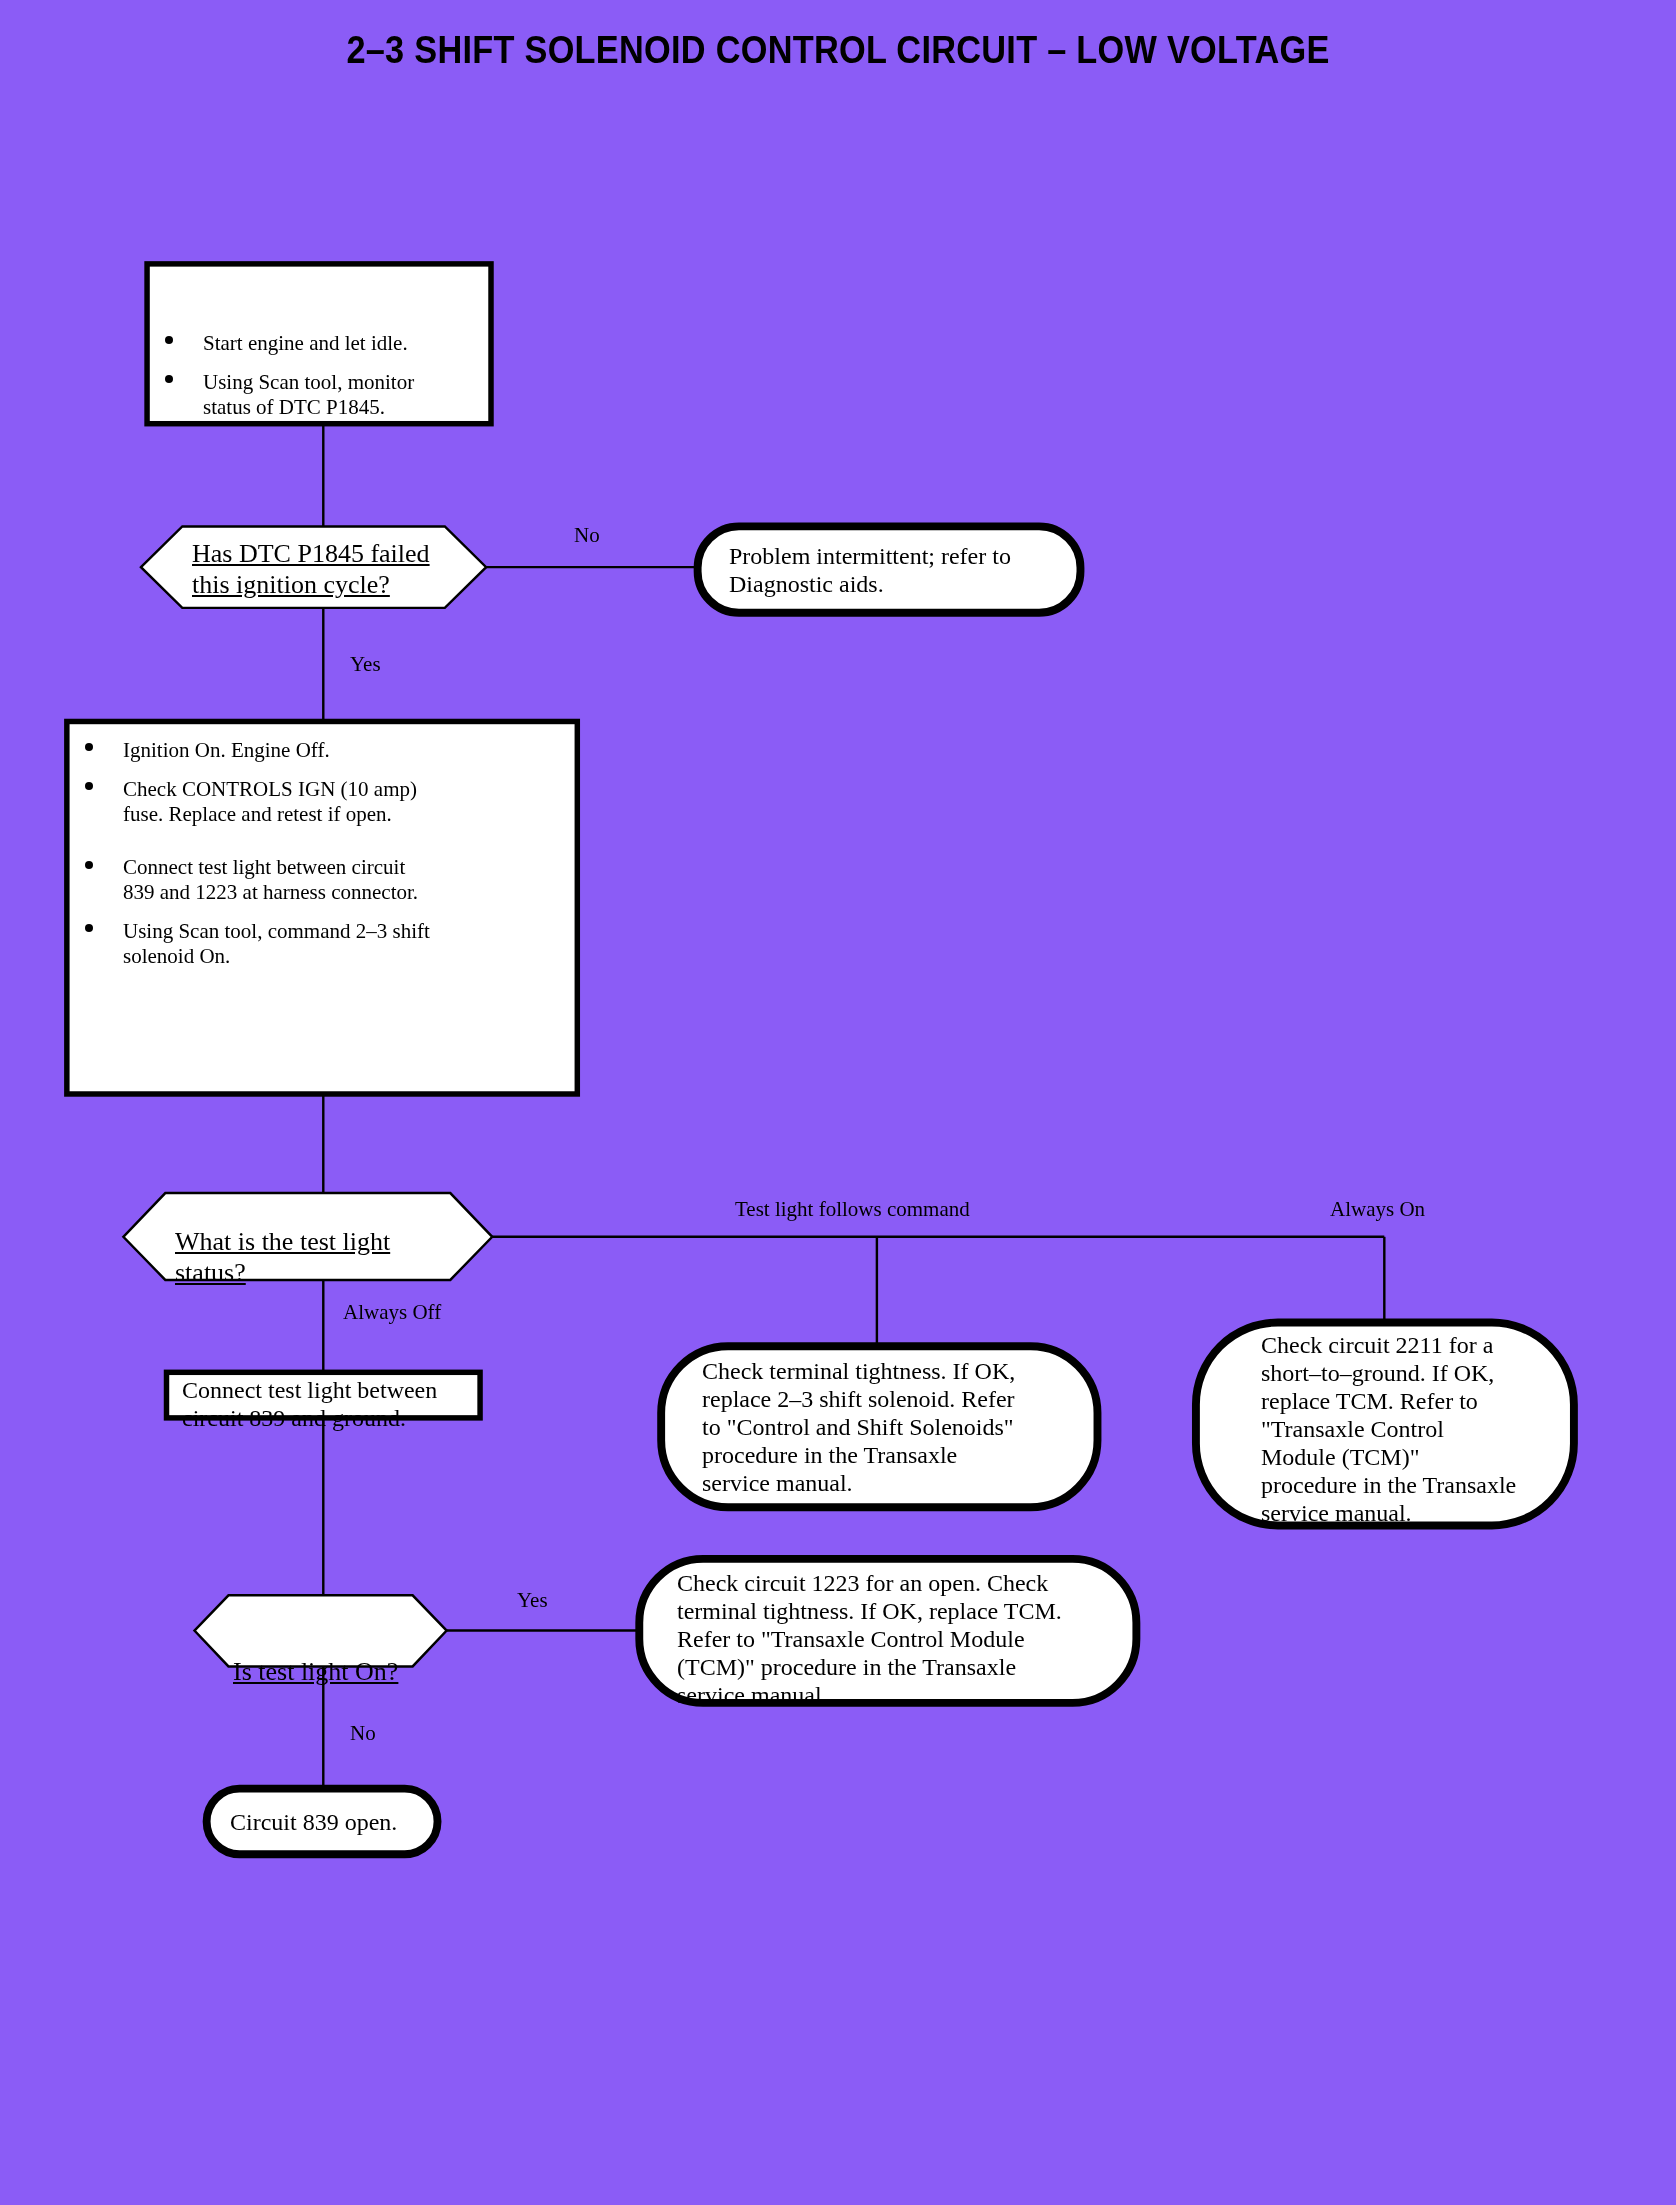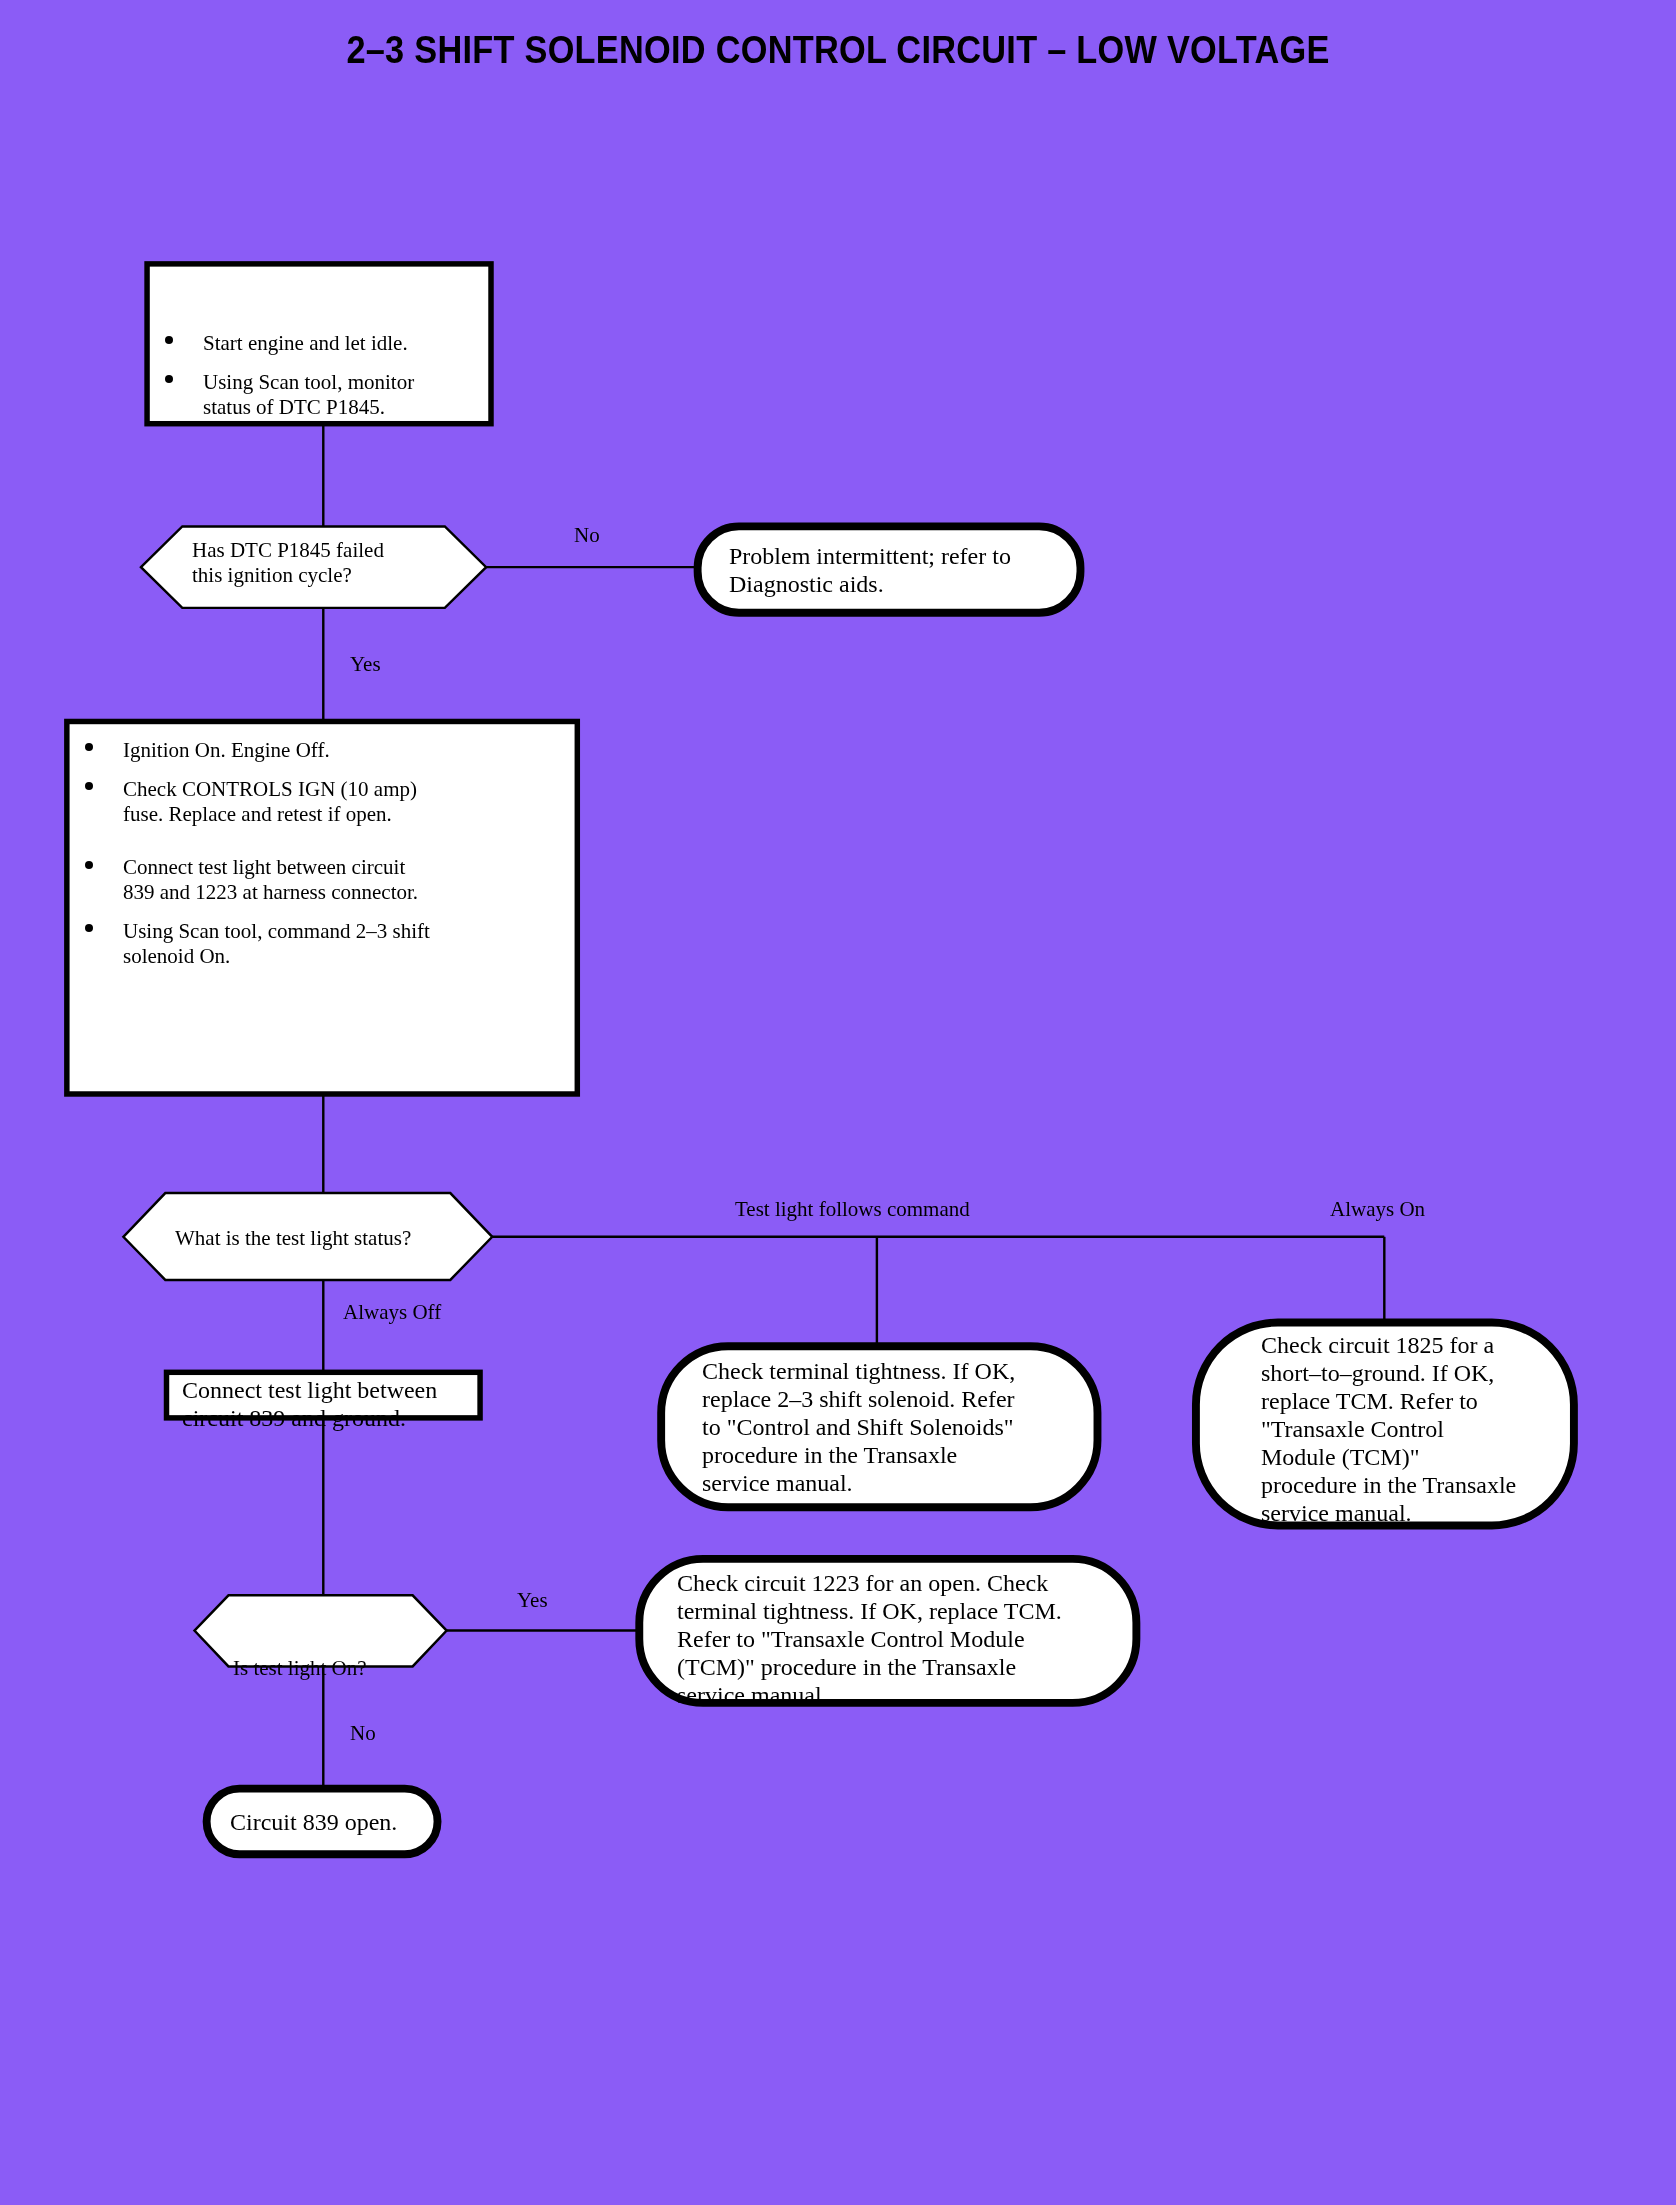--- a/index.html
+++ b/index.html
@@ -18,21 +18,21 @@
     transform:scaleX(.88);transform-origin:50% 50%;
     white-space:nowrap;
   }
 
   
   #shapes{position:absolute;left:0;top:0;width:1676px;height:2205px;}
 
   
   .tx{position:absolute;font-size:24px;line-height:1.17;white-space:pre-line;}
   .edge-label{position:absolute;font-size:21px;white-space:nowrap;}
-  .hex-label{position:absolute;font-size:21px;line-height:1.2;white-space:pre-line;}
+  .hex-label{position:absolute;font-size:26px;line-height:1.2;white-space:pre-line;text-decoration:underline;}
 
   
   .blist{position:absolute;}
   .brow{position:relative;display:block;}
   .bullet{
     position:absolute;left:0;top:.52em;width:8px;height:8px;
     background:#000;border-radius:50%;
   }
   .btext{display:block;padding-left:38px;font-size:21px;line-height:1.17;white-space:pre-line;}
   .bgap{height:14.6px;}
@@ -151,21 +151,21 @@
 
   <div class="tx" style="left:182px;top:1376px;width:304px;">Connect test light between
 circuit 839 and ground.</div>
 
   <div class="tx" style="left:702px;top:1357px;width:401px;">Check terminal tightness. If OK,
 replace 2–3 shift solenoid. Refer
 to "Control and Shift Solenoids"
 procedure in the Transaxle
 service manual.</div>
 
-  <div class="tx" style="left:1261px;top:1331px;width:310px;">Check circuit 1825 for a
+  <div class="tx" style="left:1261px;top:1331px;width:310px;">Check circuit 2211 for a
 short–to–ground. If OK,
 replace TCM. Refer to
 "Transaxle Control
 Module (TCM)"
 procedure in the Transaxle
 service manual.</div>
 
   <div class="hex-label" style="left:233px;top:1618px;width:182px;margin-top:38px;">Is test light On?</div>
 
   <div class="edge-label" style="left:517px;top:1588px;">Yes</div>

